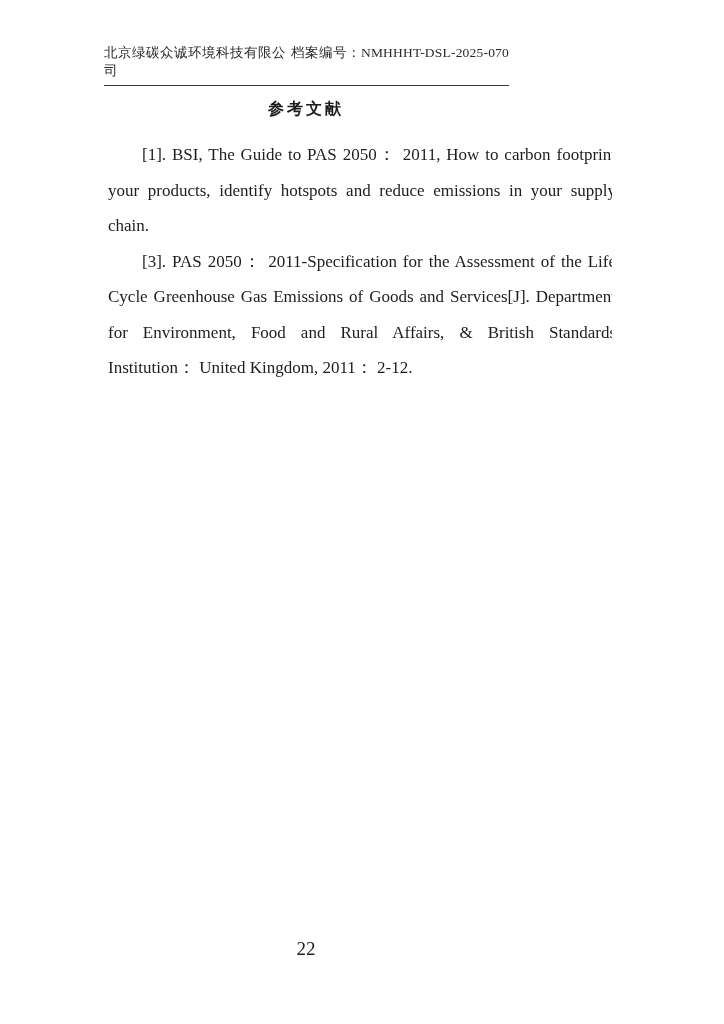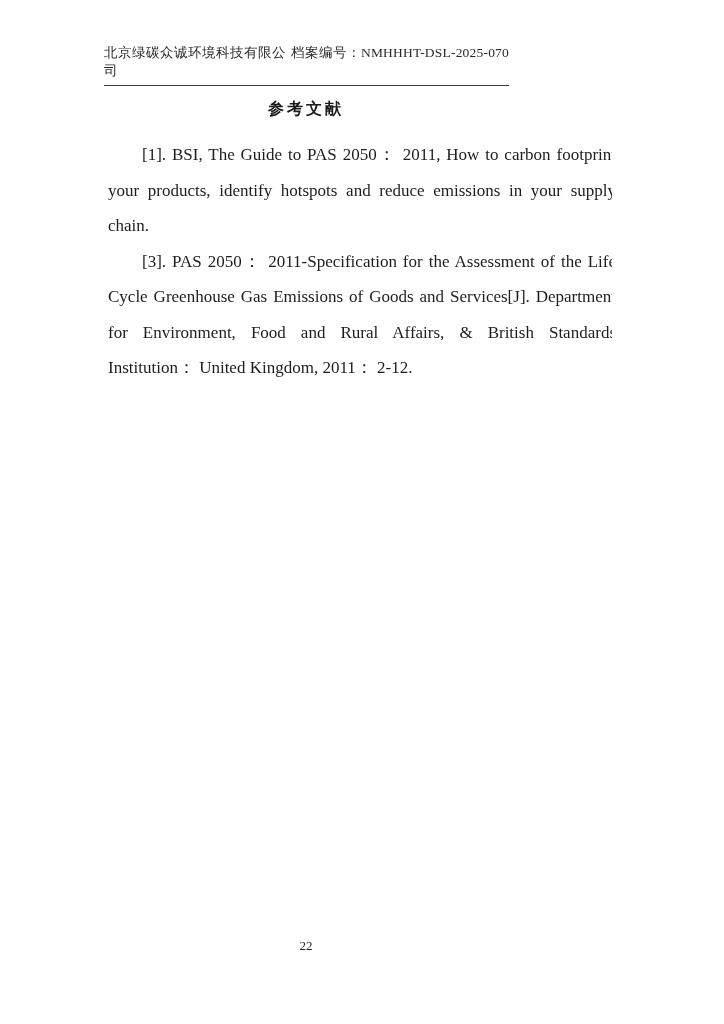--- a/index.html
+++ b/index.html
@@ -73,21 +73,21 @@
     padding: 0;
     text-indent: 34px;
   }
   
   .page-number {
     position: absolute;
     top: 938px;
     left: 0;
     right: 0;
     text-align: center;
-    font-size: 13px;
+    font-size: 19px;
     color: #222222;
   }
 </style>
 </head>
 <body>
 
 <div class="page">
 
   <div class="header">
     <span class="header-company">北京绿碳众诚环境科技有限公司</span>

